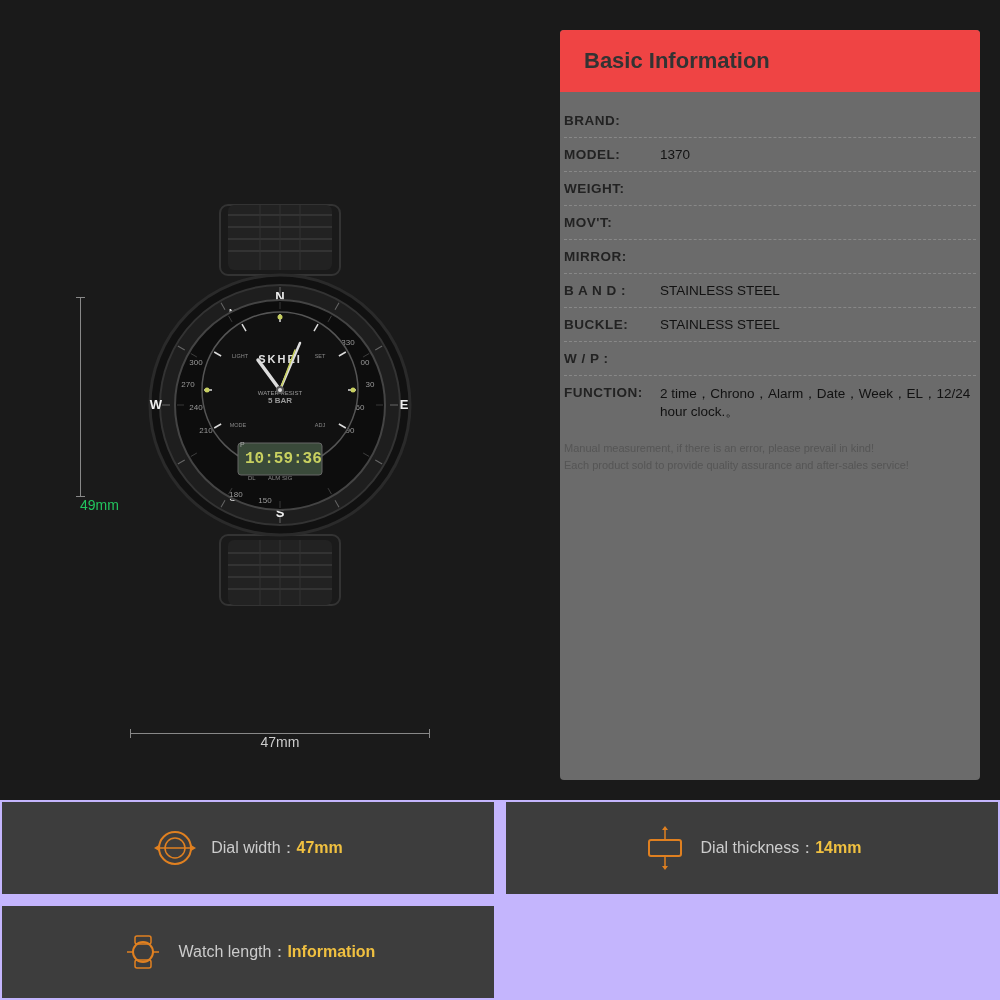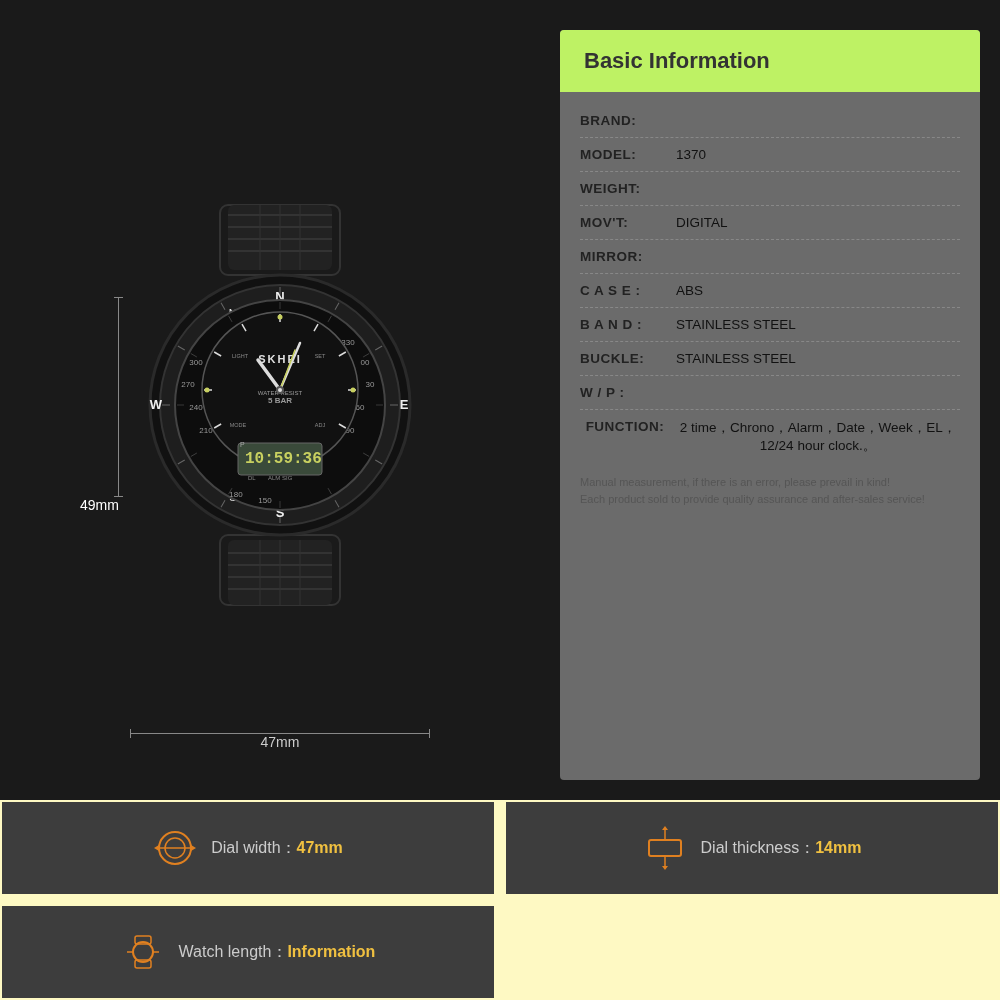--- a/index.html
+++ b/index.html
@@ -33,25 +33,25 @@
       align-items: center;
       justify-content: center;
     }
 
     
     .dim-label-height {
       position: absolute;
       left: 60px;
       top: 50%;
       transform: translateY(-50%);
-      color: #ffffff;
+      color: #22c55e;
       font-size: 14px;
       display: flex;
       flex-direction: column;
-      align-items: flex-end;
+      align-items: flex-start;
       gap: 0;
     }
     .dim-label-width {
       position: absolute;
       bottom: 30px;
       left: 50%;
       transform: translateX(-50%);
       color: #ccc;
       font-size: 14px;
       text-align: center;
@@ -104,48 +104,47 @@
     .info-panel {
       width: 420px;
       background: #6b6b6b;
       border-radius: 4px;
       padding: 0;
       display: flex;
       flex-direction: column;
     }
 
     .info-title-bar {
-      background: #bef264;
+      background: #ef4444;
       padding: 18px 24px;
       border-radius: 4px 4px 0 0;
     }
     .info-title-bar h2 {
       font-size: 22px;
       font-weight: bold;
       color: #333;
     }
 
     .info-body {
-      padding: 12px 20px;
+      padding: 12px 4px;
       flex: 1;
     }
 
     .info-row {
       display: flex;
       align-items: flex-start;
       padding: 9px 0;
       border-bottom: 1px dashed #888;
       gap: 6px;
     }
     .info-row:last-child {
       border-bottom: none;
     }
     .info-row.no-border {
       border-bottom: none;
-      text-align: center;
     }
 
     .info-label {
       font-weight: bold;
       color: #222;
       font-size: 13.5px;
       min-width: 90px;
       letter-spacing: 0.5px;
     }
     .info-value {
@@ -181,21 +180,21 @@
     }
 
     
     .bottom-section {
       display: grid;
       grid-template-columns: 1fr 1fr;
       grid-template-rows: 1fr 1fr;
       height: 200px;
       gap: 12px;
       padding: 2px;
-      background: #fef9c3;
+      background: #c4b5fd;
     }
 
     .metric-cell {
       background: #3d3d3d;
       display: flex;
       align-items: center;
       justify-content: center;
       gap: 14px;
       padding: 0 24px;
     }
@@ -404,31 +403,26 @@
           <span class="info-label">MODEL:</span>
           <span class="info-value">1370</span>
         </div>
 
         <div class="info-row">
           <span class="info-label">WEIGHT:</span>
         </div>
 
         <div class="info-row">
           <span class="info-label">MOV'T:</span>
-          <span class="info-value">DIGITAL</span>
         </div>
 
         <div class="info-row">
           <span class="info-label">MIRROR:</span>
         </div>
 
-        <div class="info-row">
-          <span class="info-label">C A S E :</span>
-          <span class="info-value">ABS</span>
-        </div>
 
         <div class="info-row">
           <span class="info-label">B A N D :</span>
           <span class="info-value">STAINLESS STEEL</span>
         </div>
 
         <div class="info-row">
           <span class="info-label">BUCKLE:</span>
           <span class="info-value">STAINLESS STEEL</span>
         </div>

